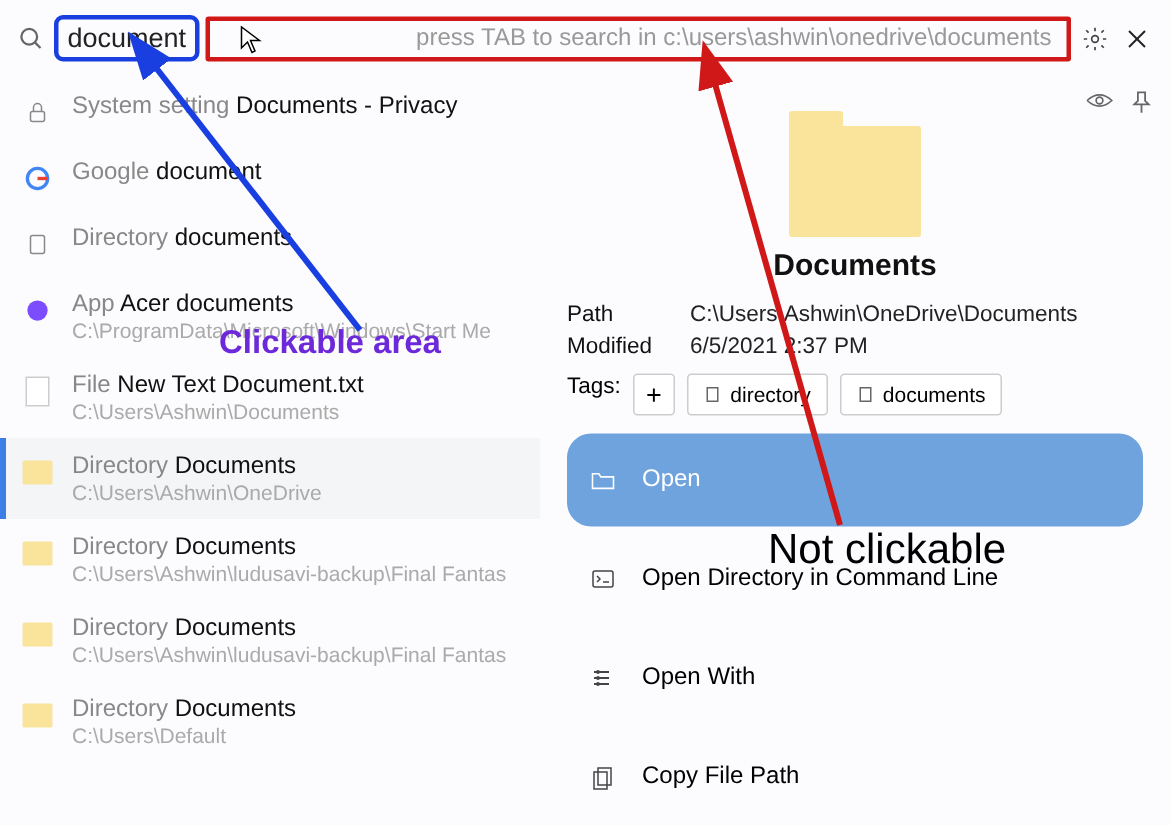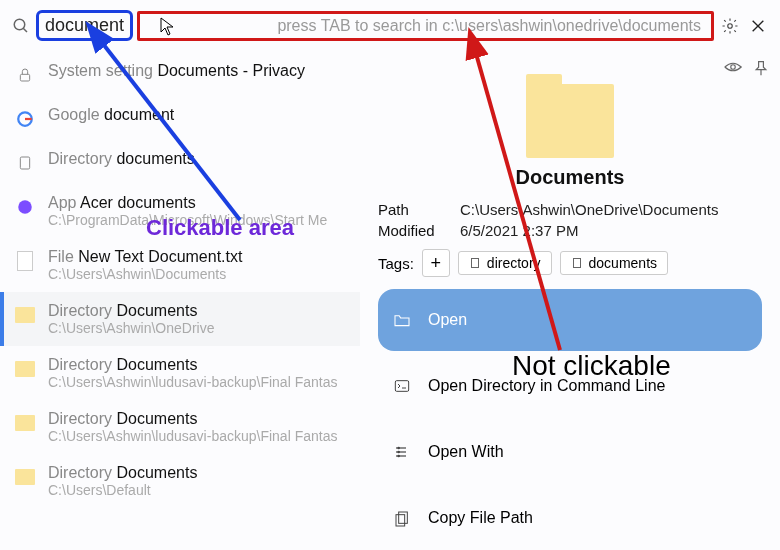--- a/index.html
+++ b/index.html
@@ -124,21 +124,21 @@
   text-align: center;
   font-size: 20px;
   font-weight: 600;
   color: #111;
   margin-bottom: 12px;
 }
 .meta-row { display: flex; font-size: 15px; margin-bottom: 4px; }
 .meta-row .k { width: 82px; color: #111; }
 .meta-row .v { color: #222; }
 .tags-row {
-  display: flex; align-items: center; gap: 8px; margin: 10px 0 12px 0;
+  display: flex; gap: 8px; margin: 10px 0 12px 0;
   font-size: 15px;
 }
 .tag-btn {
   border: 1px solid #ccc;
   border-radius: 3px;
   padding: 3px 10px;
   display: flex; align-items: center; gap: 6px;
   font-size: 14px;
   background: #fff;
 }

